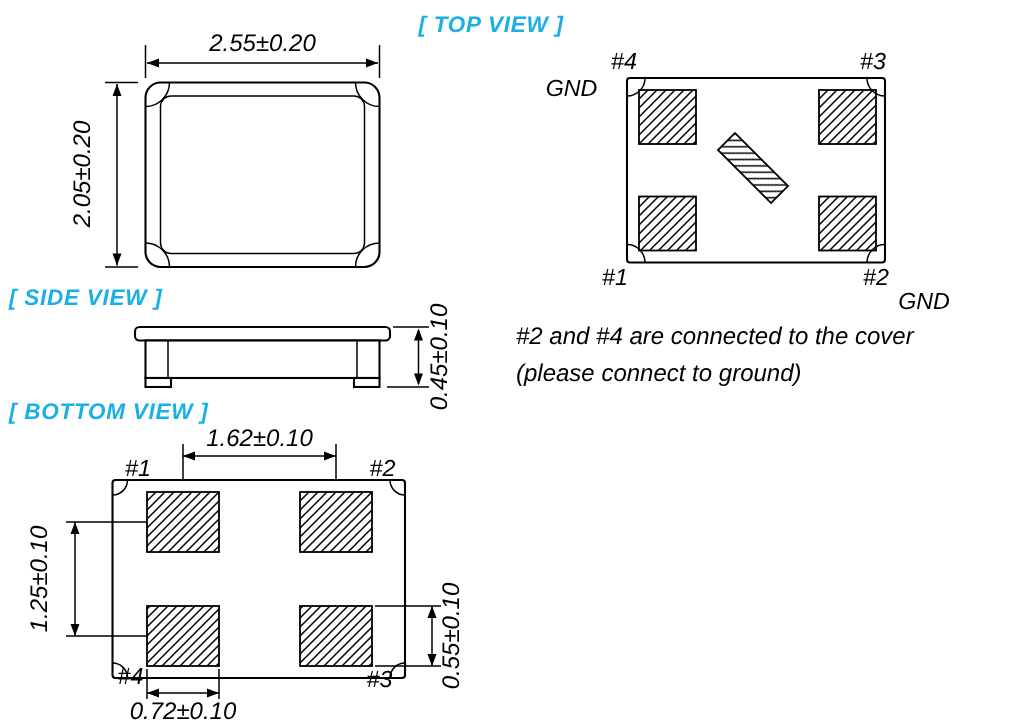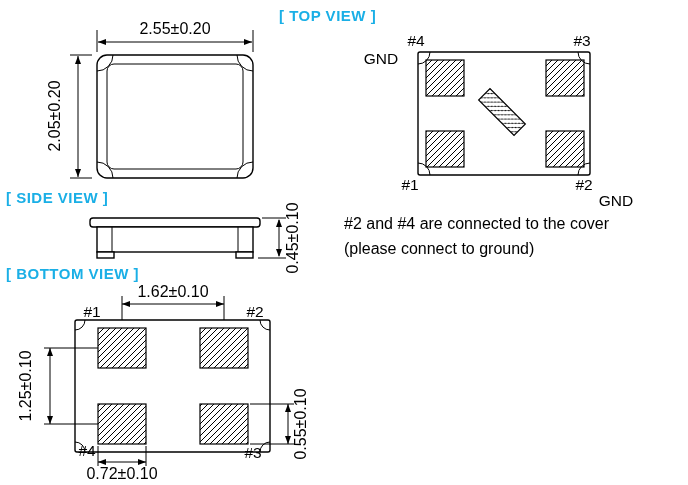--- a/index.html
+++ b/index.html
@@ -1,16 +1,16 @@
 <!DOCTYPE html>
 <html><head>
 <meta charset="utf-8">
 <style>
   html,body{margin:0;padding:0;background:#ffffff;}
-  .canvas{position:relative;width:688px;height:485px;background:#ffffff;font-family:"Liberation Sans",sans-serif;overflow:hidden;}
+  .canvas{position:relative;width:688px;height:485px;background:#ffffff;font-family:"Liberation Sans",sans-serif;overflow:hidden;font-style:italic;}
   svg{display:block;}
   text{font-family:"Liberation Sans",sans-serif;}
   .dim{font-size:16px;fill:#000;}
   .pin{font-size:15.5px;fill:#000;}
   .gnd{font-size:15.5px;fill:#000;}
   .note{font-size:16px;fill:#000;}
   .view-label{font-size:15px;font-weight:bold;letter-spacing:.5px;fill:#1aafe6;}
   .outline{fill:#ffffff;stroke:#000;stroke-width:1.4;}
   .thin{stroke:#000;stroke-width:1;fill:none;}
   .pad{stroke:#000;stroke-width:1.2;}

